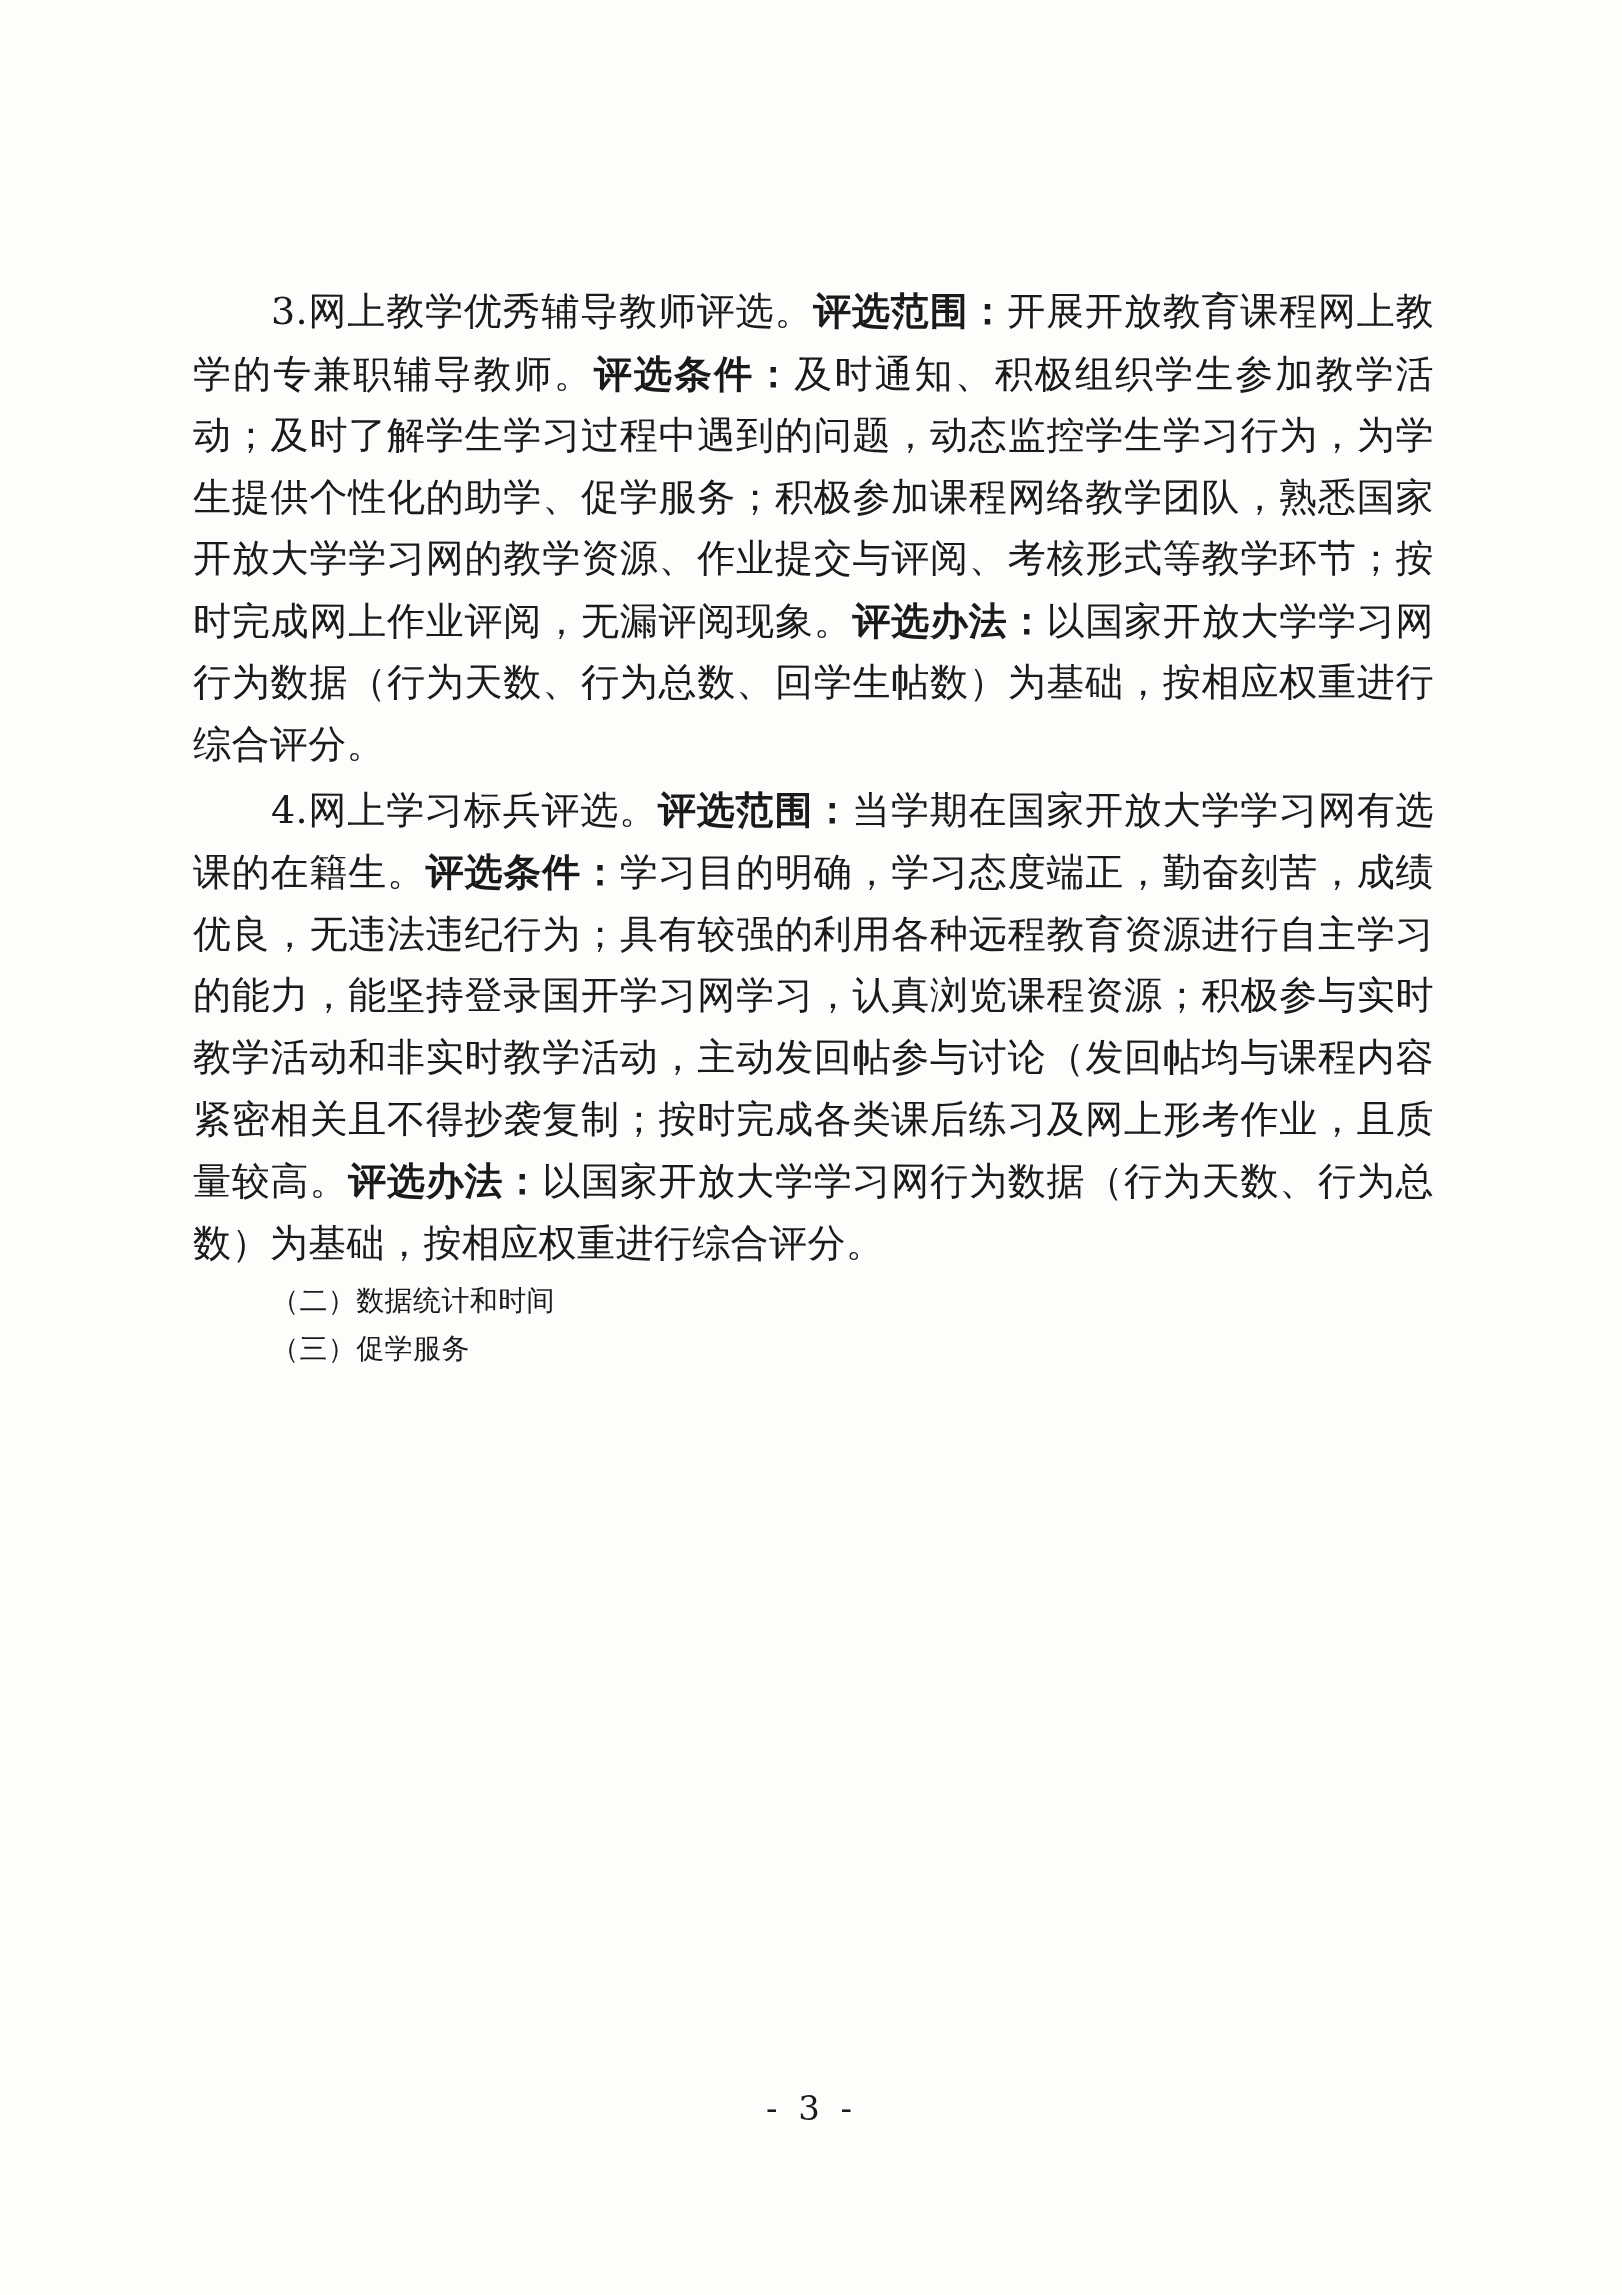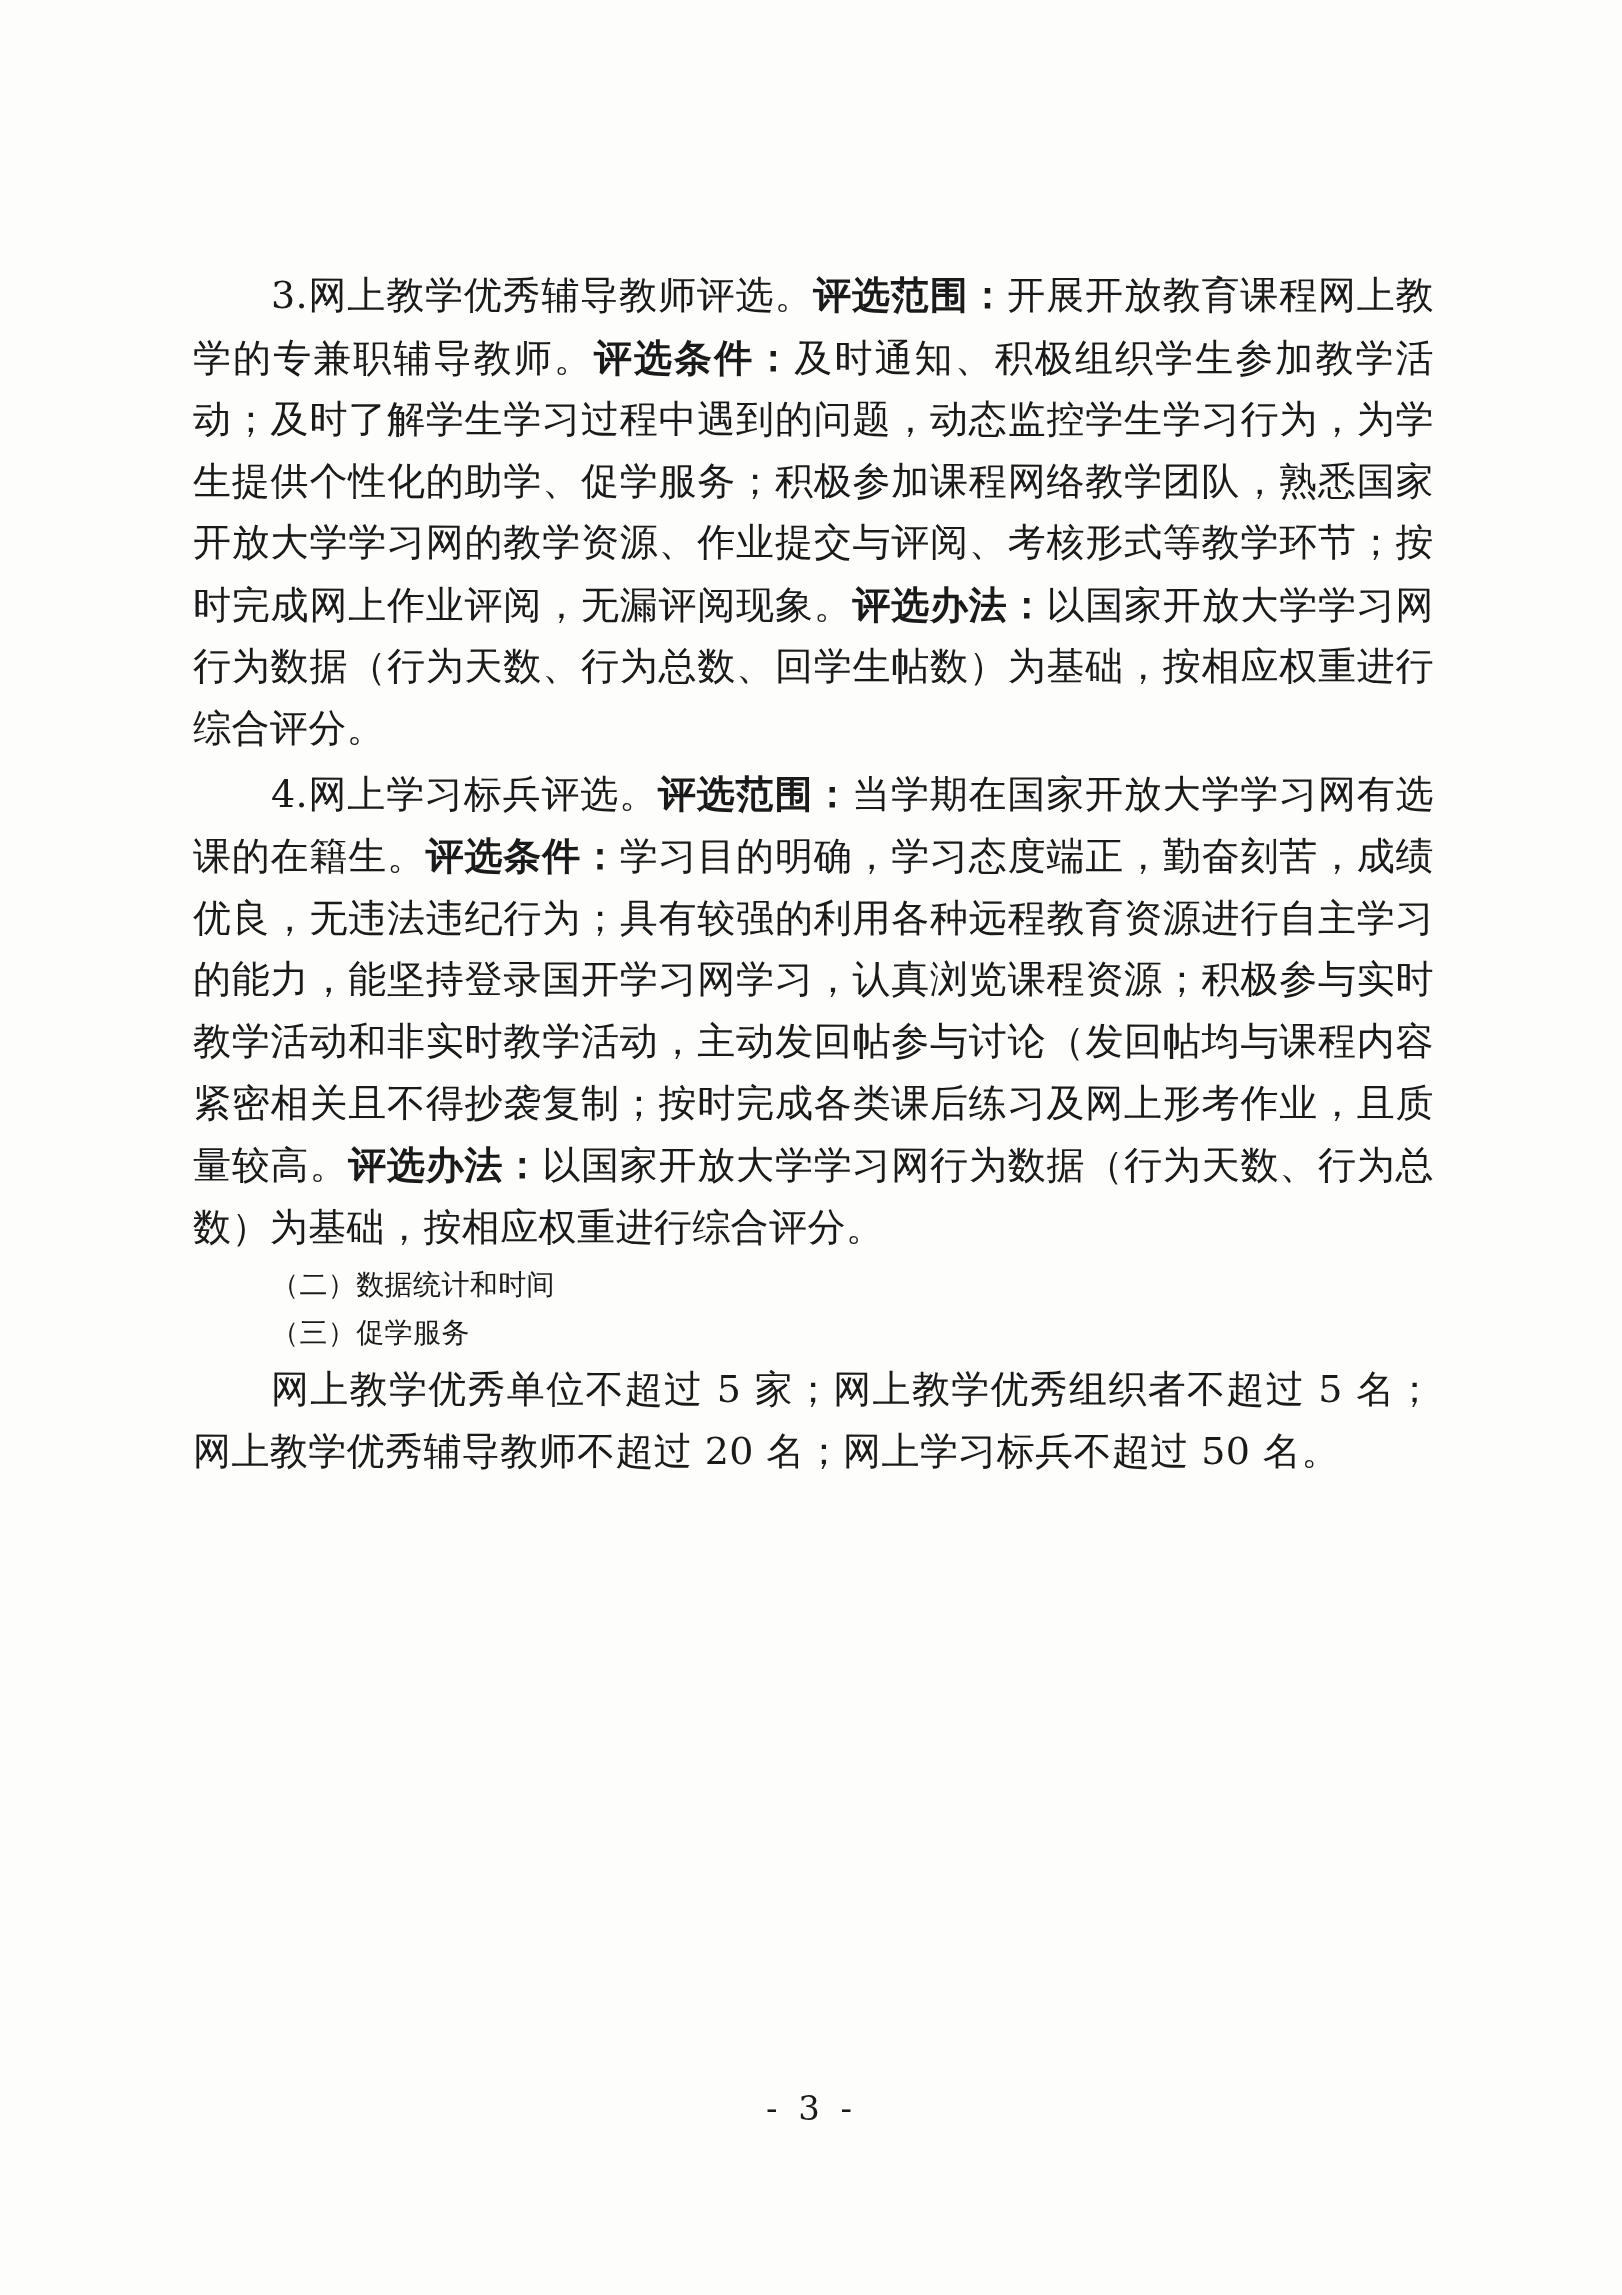--- a/index.html
+++ b/index.html
@@ -13,21 +13,21 @@
     height: 2295px;
     background: #fdfdfc;
     box-sizing: border-box;
     font-family: "DejaVu Serif", "Liberation Serif", serif;
     color: #1a1a1a;
     overflow: hidden;
   }
   .content {
     position: absolute;
     left: 193px;
-    top: 264px;
+    top: 280px;
     width: 1241px;
   }
   .para {
     font-size: 38px;
     line-height: 1.62;
     letter-spacing: 0.4px;
     text-align: justify;
     text-justify: inter-ideograph;
     margin: 0 0 3.4px 0;
     text-indent: 78px;
@@ -59,20 +59,19 @@
 <body>
 
 <div class="page">
 
   <div class="content">
 
     <p class="para" id="p0"><span>3.网上教学优秀辅导教师评选。</span><b>评选范围：</b><span>开展开放教育课程网上教学的专兼职辅导教师。</span><b>评选条件：</b><span>及时通知、积极组织学生参加教学活动；及时了解学生学习过程中遇到的问题，动态监控学生学习行为，为学生提供个性化的助学、促学服务；积极参加课程网络教学团队，熟悉国家开放大学学习网的教学资源、作业提交与评阅、考核形式等教学环节；按时完成网上作业评阅，无漏评阅现象。</span><b>评选办法：</b><span>以国家开放大学学习网行为数据（行为天数、行为总数、回学生帖数）为基础，按相应权重进行综合评分。</span></p>
     <p class="para" id="p1"><span>4.网上学习标兵评选。</span><b>评选范围：</b><span>当学期在国家开放大学学习网有选课的在籍生。</span><b>评选条件：</b><span>学习目的明确，学习态度端正，勤奋刻苦，成绩优良，无违法违纪行为；具有较强的利用各种远程教育资源进行自主学习的能力，能坚持登录国开学习网学习，认真浏览课程资源；积极参与实时教学活动和非实时教学活动，主动发回帖参与讨论（发回帖均与课程内容紧密相关且不得抄袭复制；按时完成各类课后练习及网上形考作业，且质量较高。</span><b>评选办法：</b><span>以国家开放大学学习网行为数据（行为天数、行为总数）为基础，按相应权重进行综合评分。</span></p>
     <p class="section-head" id="p2"><span>（二）数据统计和时间</span></p>
     <p class="section-head" id="p4"><span>（三）促学服务</span></p>
-    <p class="para" id="p5"><span>网上教学优秀单位不超过 5 家；网上教学优秀组织者不超过 5 名；网上教学优秀辅导教师不超过 20 名；网上学习标兵不超过 50 名。</span></p>
 
   </div>
 
   <div class="footer">- 3 -</div>
 
 </div>
 
 
 </body></html>

